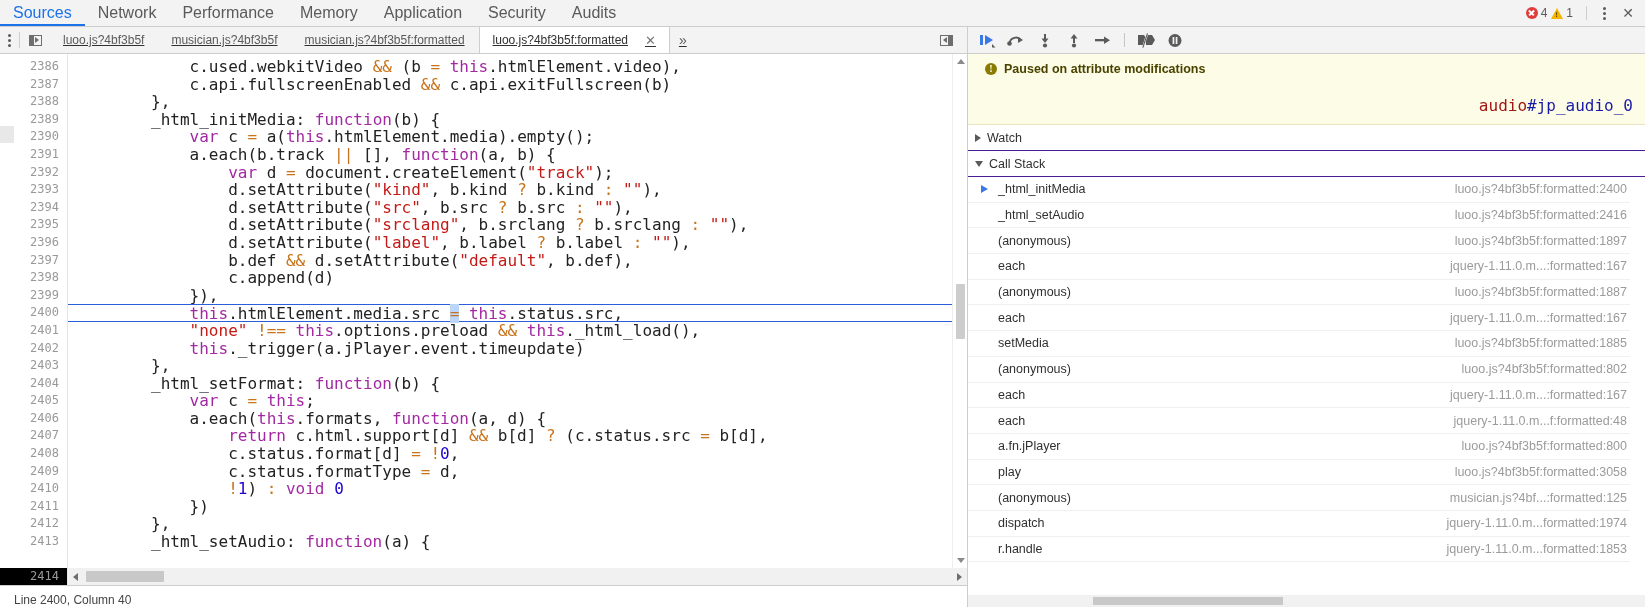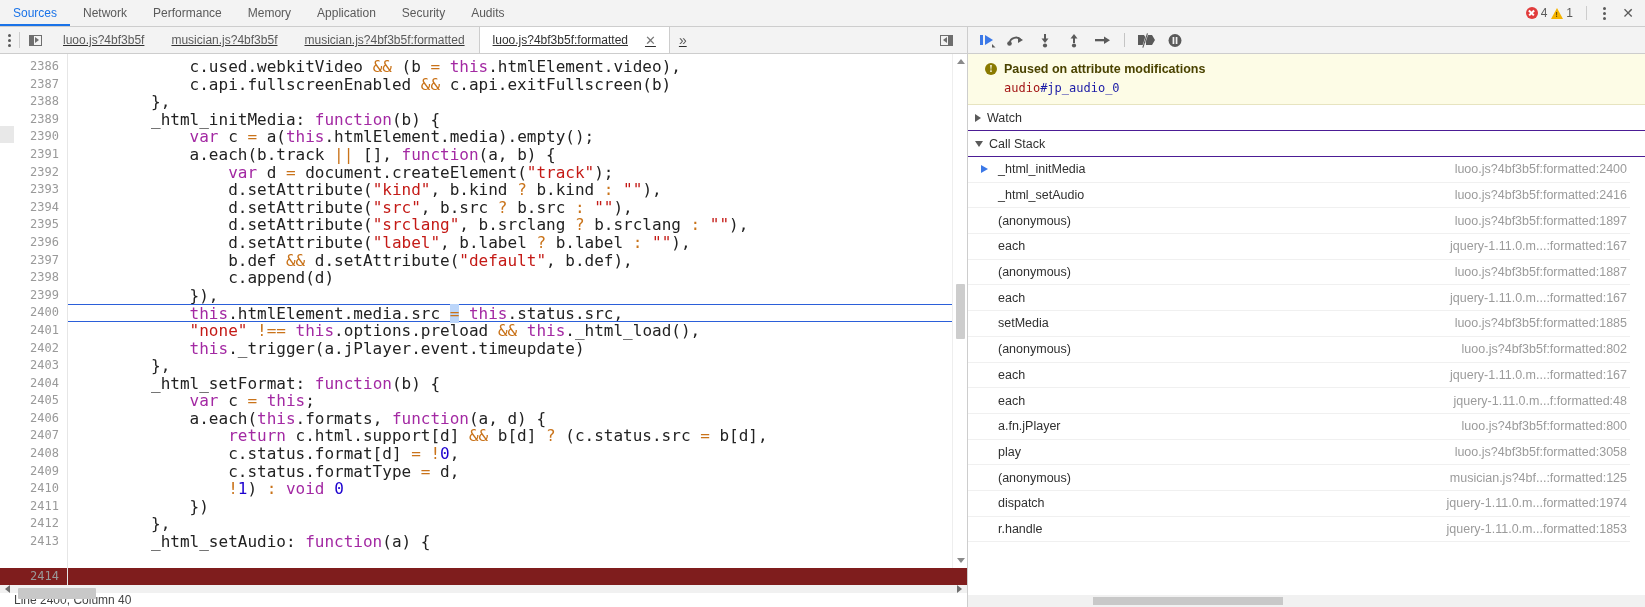--- a/index.html
+++ b/index.html
@@ -18,21 +18,21 @@
     height: 27px; min-height: 27px;
     background: #f3f3f3;
     border-bottom: 1px solid #cdcdcd;
     display: flex; align-items: stretch;
     position: relative;
   }
   .main-tabs { display: flex; align-items: stretch; }
   .main-tab {
     padding: 0 13px;
     display: flex; align-items: center;
-    font-size: 12px; color: #5a5a5a;
+    font-size: 16px; color: #5a5a5a;
     white-space: nowrap;
     cursor: default;
   }
   .main-tab.active { color: #1a73e8; box-shadow: inset 0 -2px 0 #1a73e8; }
   .topbar-right {
     margin-left: auto; display: flex; align-items: center;
     padding-right: 6px; gap: 2px;
   }
   .badge-group { display: flex; align-items: center; gap: 4px; padding-right: 7px; }
   .badge { display: flex; align-items: center; gap: 3px; font-size: 12px; color: #5a5a5a; }
@@ -152,21 +152,21 @@
   .v-arrow {
     position: absolute; left: 3.5px; width: 0; height: 0;
     border-left: 4px solid transparent; border-right: 4px solid transparent;
   }
   .v-arrow.up { top: 5px; border-bottom: 5px solid #8a8a8a; }
   .v-arrow.down { bottom: 5px; border-top: 5px solid #8a8a8a; }
 
   
   .h-scroll-row {
     height: 17px; min-height: 17px; display: flex; align-items: stretch;
-    background: #7f1d1d; border-top: 0; flex-direction: column;
+    background: #000000; border-top: 0;
   }
   .h-num {
     width: 68px; min-width: 68px; text-align: right; padding-right: 8px;
     font-family: "DejaVu Sans Mono", monospace; font-size: 12px; color: #999;
     line-height: 17px; border-right: 1px solid #e6e6e6;
   }
   .h-track { flex: 1; background: #f1f1f1; position: relative; display: flex; align-items: center; }
   .h-arrow-l { width: 0; height: 0; margin-left: 5px;
     border-top: 4px solid transparent; border-bottom: 4px solid transparent;
     border-right: 5px solid #6e6e6e; }
@@ -197,21 +197,21 @@
     background: #fdfce6; border-bottom: 1px solid #e7e4c0;
     padding: 8px 12px 9px 17px;
     font-size: 12.5px;
   }
   .paused-title { font-weight: bold; color: #4a4300; display: flex; align-items: center; gap: 7px; }
   .info-ic {
     width: 12px; height: 12px; border-radius: 50%; background: #8a7a00;
     color: #fdfce6; font-size: 9px; font-weight: bold; line-height: 12px;
     text-align: center; font-family: "DejaVu Serif", serif;
   }
-  .paused-sub { margin-top: 5px; padding-left: 19px; font-family: "DejaVu Sans Mono", monospace; font-size: 12px; }
+  .paused-sub { margin-top: 20px; padding-left: 19px; font-family: "DejaVu Sans Mono", monospace; font-size: 16px; text-align: right; }
   .node-tag { color: #a31515; }
   .node-id { color: #1a1aa6; }
 
   
   .sec-header {
     height: 26px; display: flex; align-items: center; padding-left: 7px;
     font-size: 12.5px; color: #303030; border-bottom: 1px solid #4c1d95;
     background: #fff; gap: 6px;
   }
   .tri { width: 0; height: 0; }

